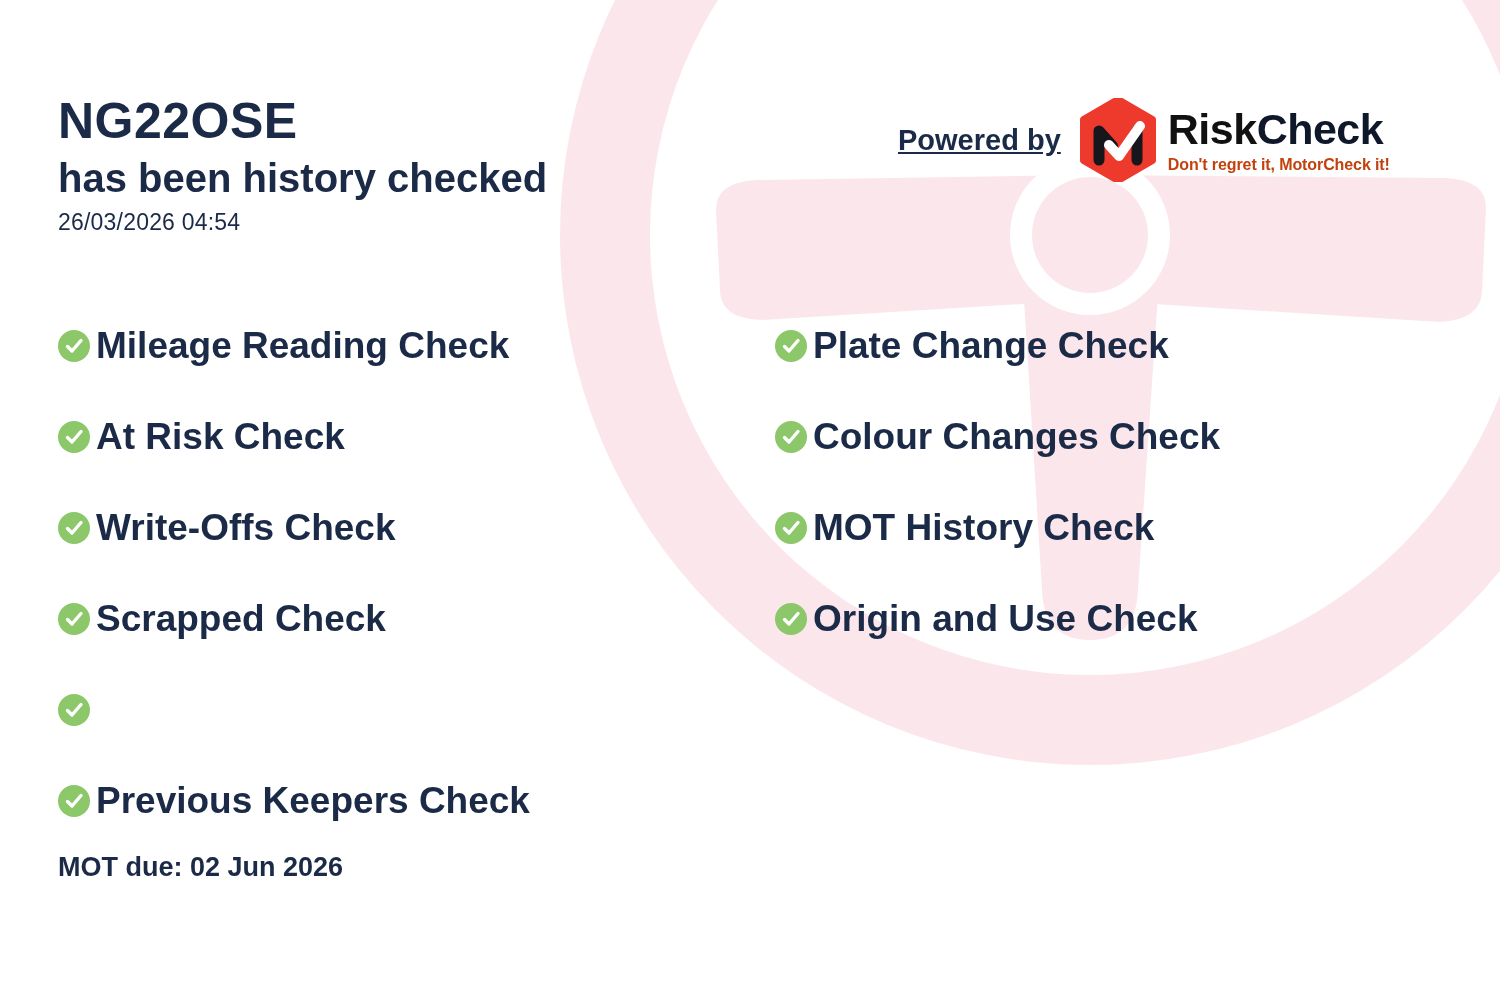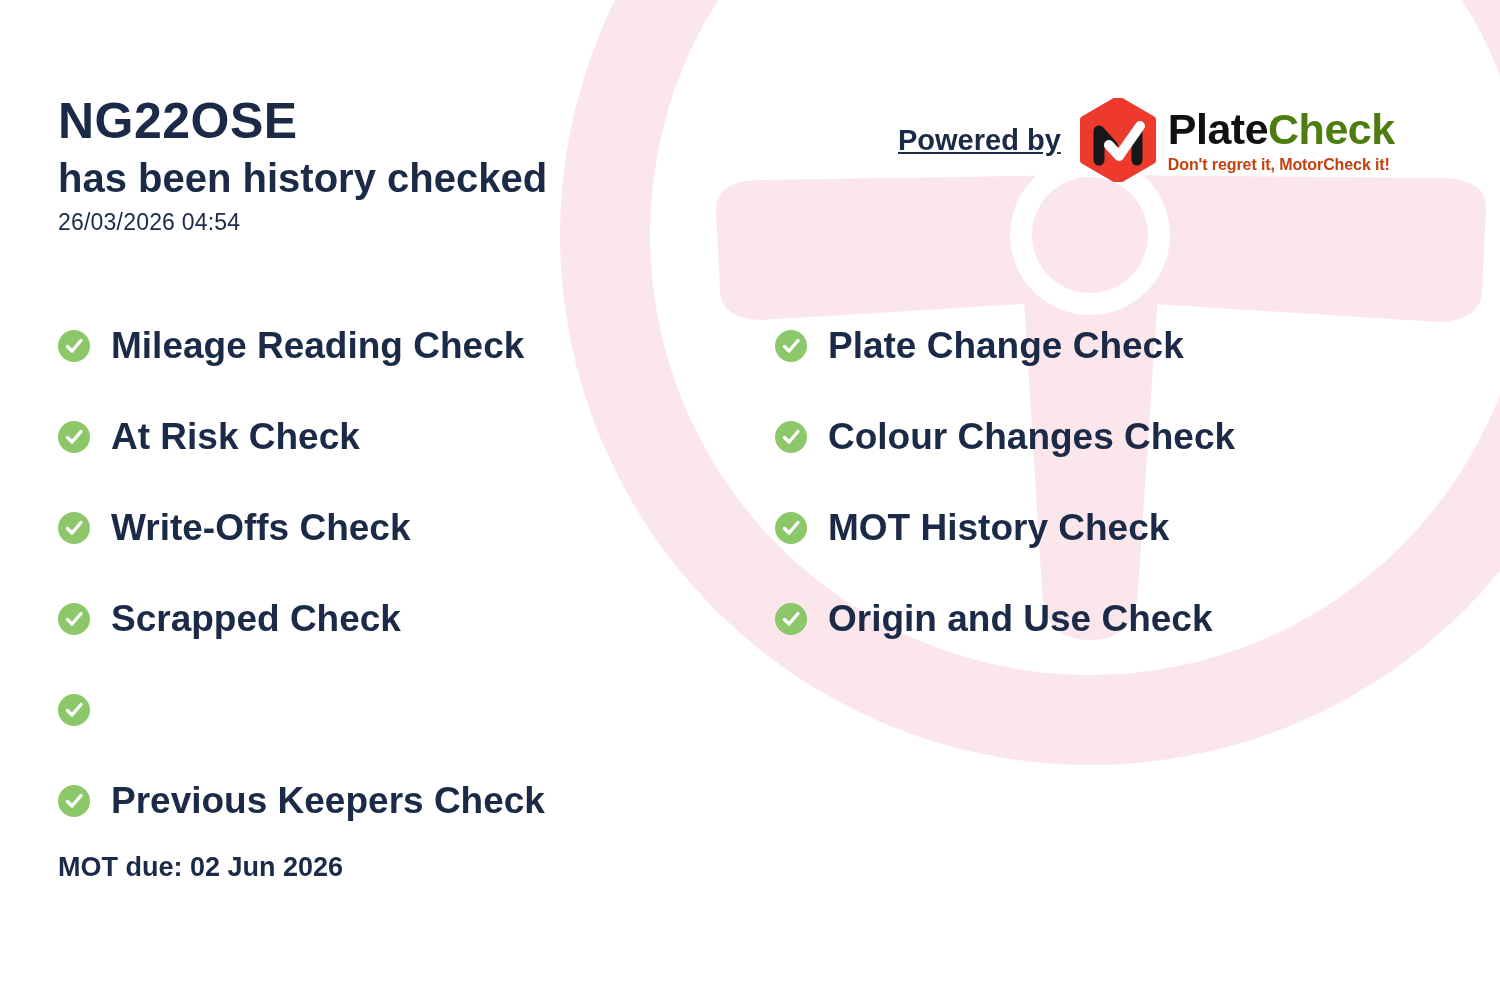--- a/index.html
+++ b/index.html
@@ -94,42 +94,42 @@
     margin-top: 2px;
   }
   .wordmark {
     font-size: 43px;
     font-weight: 700;
     line-height: 1.0;
     letter-spacing: -0.5px;
     white-space: nowrap;
   }
   .wm-motor { color: #111111; }
-  .wm-check { color: #4d7c0f; }
+  .wm-check { color: #0f172a; }
   .tagline {
     font-size: 16px;
     font-weight: 700;
     color: #c2410c;
     margin-top: 5px;
     letter-spacing: -0.1px;
     white-space: nowrap;
   }
 
   
   .col {
     position: absolute;
     z-index: 5;
   }
   .col-left  { left: 58px;  top: 300px; }
   .col-right { left: 775px; top: 300px; }
 
   .check-item {
     display: flex;
     align-items: center;
-    gap: 21px;
+    gap: 6px;
     height: 91px;
   }
   .check-badge {
     width: 32px;
     height: 32px;
     flex: 0 0 auto;
   }
   .check-label {
     font-size: 37px;
     font-weight: 700;
@@ -201,21 +201,21 @@
 
     <div class="logo">
       <svg class="logo-mark" viewBox="0 0 78 84" aria-hidden="true">
         <path d="M39 1.5 L73.5 21.5 L73.5 62.5 L39 82.5 L4.5 62.5 L4.5 21.5 Z" fill="#ed3a2c" stroke="#ed3a2c" stroke-width="7" stroke-linejoin="round"></path>
         <path d="M20 62 L20 33 L33.5 48" fill="none" stroke="#17161a" stroke-width="11" stroke-linecap="round" stroke-linejoin="round"></path>
         <path d="M58 62 L58 33" fill="none" stroke="#17161a" stroke-width="11" stroke-linecap="round"></path>
         <path d="M30 47 L40 58 L61 28" fill="none" stroke="#ffffff" stroke-width="10" stroke-linecap="round" stroke-linejoin="round"></path>
       </svg>
 
       <div class="logo-text">
-        <div class="wordmark"><span class="wm-motor">Plate</span><span class="wm-check">Check</span></div>
+        <div class="wordmark"><span class="wm-motor">Risk</span><span class="wm-check">Check</span></div>
         <div class="tagline">Don't regret it, MotorCheck it!</div>
       </div>
     </div>
   </div>
 
   <div class="col col-left">
 
     <div class="check-item">
       <svg class="check-badge" viewBox="0 0 32 32" aria-hidden="true">
         <circle cx="16" cy="16" r="16" fill="#8cc76a"></circle>

